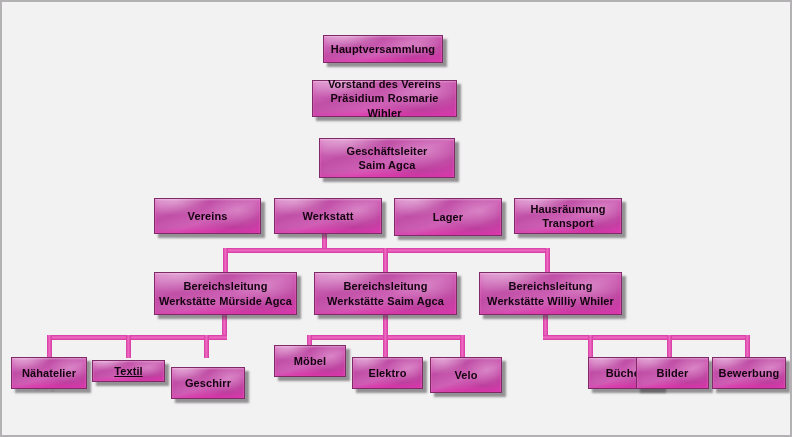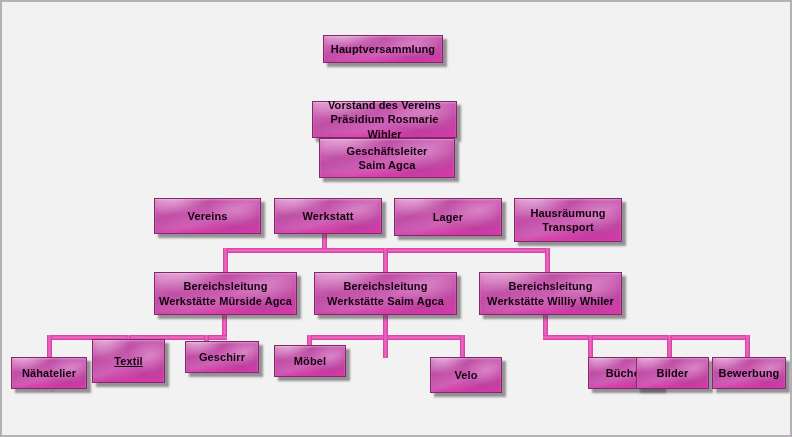--- a/index.html
+++ b/index.html
@@ -72,43 +72,44 @@
   <div class="line v" style="left:458px;top:333px;width:5px;height:23px;"></div>
 
   <div class="line v" style="left:541px;top:312px;width:5px;height:23px;"></div>
   <div class="line" style="left:541px;top:333px;width:207px;height:5px;"></div>
   <div class="line v" style="left:586px;top:333px;width:5px;height:23px;"></div>
   <div class="line v" style="left:665px;top:333px;width:5px;height:23px;"></div>
   <div class="line v" style="left:743px;top:333px;width:5px;height:23px;"></div>
 
   <div class="node" style="left:321px;top:33px;width:120px;height:28px;">Hauptversammlung</div>
 
-  <div class="node" style="left:310px;top:78px;width:145px;height:37px;margin-top:21px;">Vorstand des Vereins
+  <div class="node" style="left:310px;top:78px;width:145px;height:37px;">Vorstand des Vereins
 Präsidium Rosmarie Wihler</div>
 
   <div class="node" style="left:317px;top:136px;width:136px;height:40px;">Geschäftsleiter
 Saim Agca</div>
 
   <div class="node" style="left:152px;top:196px;width:107px;height:36px;">Vereins</div>
   <div class="node" style="left:272px;top:196px;width:108px;height:36px;">Werkstatt</div>
   <div class="node" style="left:392px;top:196px;width:108px;height:38px;">Lager</div>
-  <div class="node" style="left:512px;top:196px;width:108px;height:44px;">Hausräumung
+  <div class="node" style="left:512px;top:196px;width:108px;height:36px;">Hausräumung
 Transport</div>
 
   <div class="node" style="left:152px;top:270px;width:143px;height:43px;">Bereichsleitung
 Werkstätte Mürside Agca</div>
   <div class="node" style="left:312px;top:270px;width:143px;height:43px;">Bereichsleitung
 Werkstätte Saim Agca</div>
   <div class="node" style="left:477px;top:270px;width:143px;height:43px;">Bereichsleitung
 Werkstätte Williy Whiler</div>
 
   <div class="node" style="left:9px;top:355px;width:76px;height:32px;text-align:center;">Nähatelier</div>
-  <div class="node" style="left:90px;top:337px;width:73px;height:44px;text-decoration:underline;">Textil</div>
-  <div class="node" style="left:169px;top:339px;width:74px;height:32px;margin-left:14px;">Geschirr</div>
+  <div class="node" style="left:90px;top:358px;width:73px;height:22px;text-decoration:underline;">Textil</div>
+  <div class="node" style="left:169px;top:365px;width:74px;height:32px;">Geschirr</div>
   <div class="node" style="left:272px;top:343px;width:72px;height:32px;">Möbel</div>
+  <div class="node" style="left:350px;top:355px;width:71px;height:32px;">Elektro</div>
   <div class="node" style="left:428px;top:355px;width:72px;height:36px;">Velo</div>
   <div class="node" style="left:553px;top:355px;width:74px;height:32px;margin-left:33px;">Bücher</div>
   <div class="node" style="left:634px;top:355px;width:73px;height:32px;">Bilder</div>
   <div class="node" style="left:710px;top:355px;width:74px;height:32px;">Bewerbung</div>
 
   <div id="watermark">blog</div>
 
 </div>
 
 </body></html>

